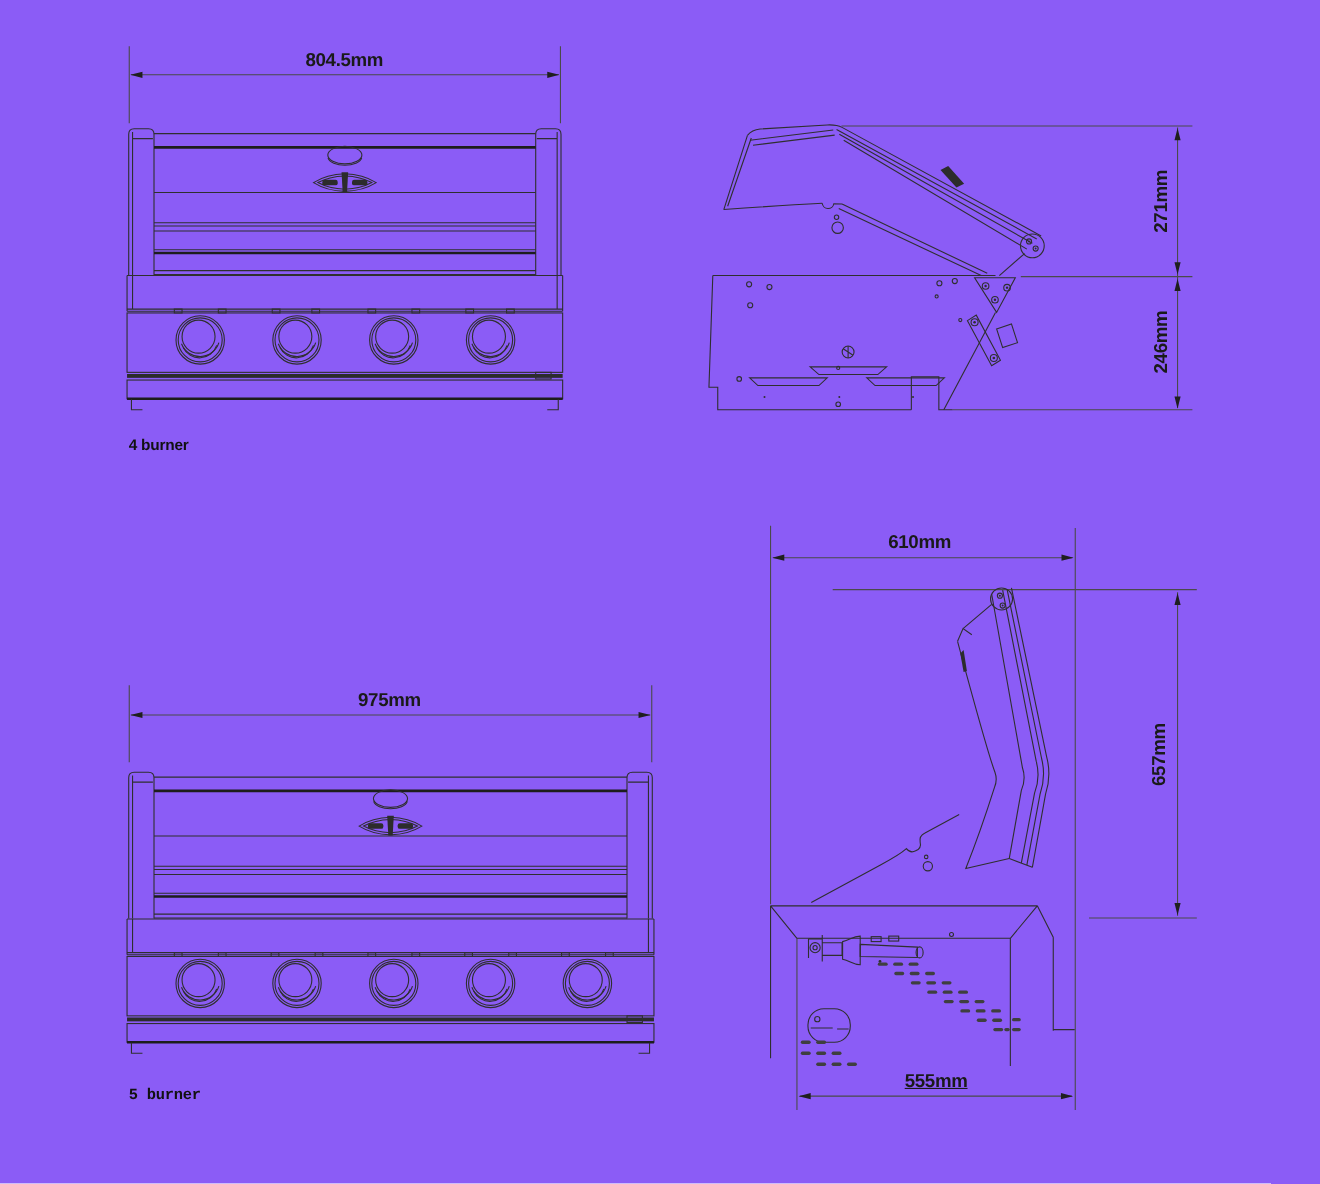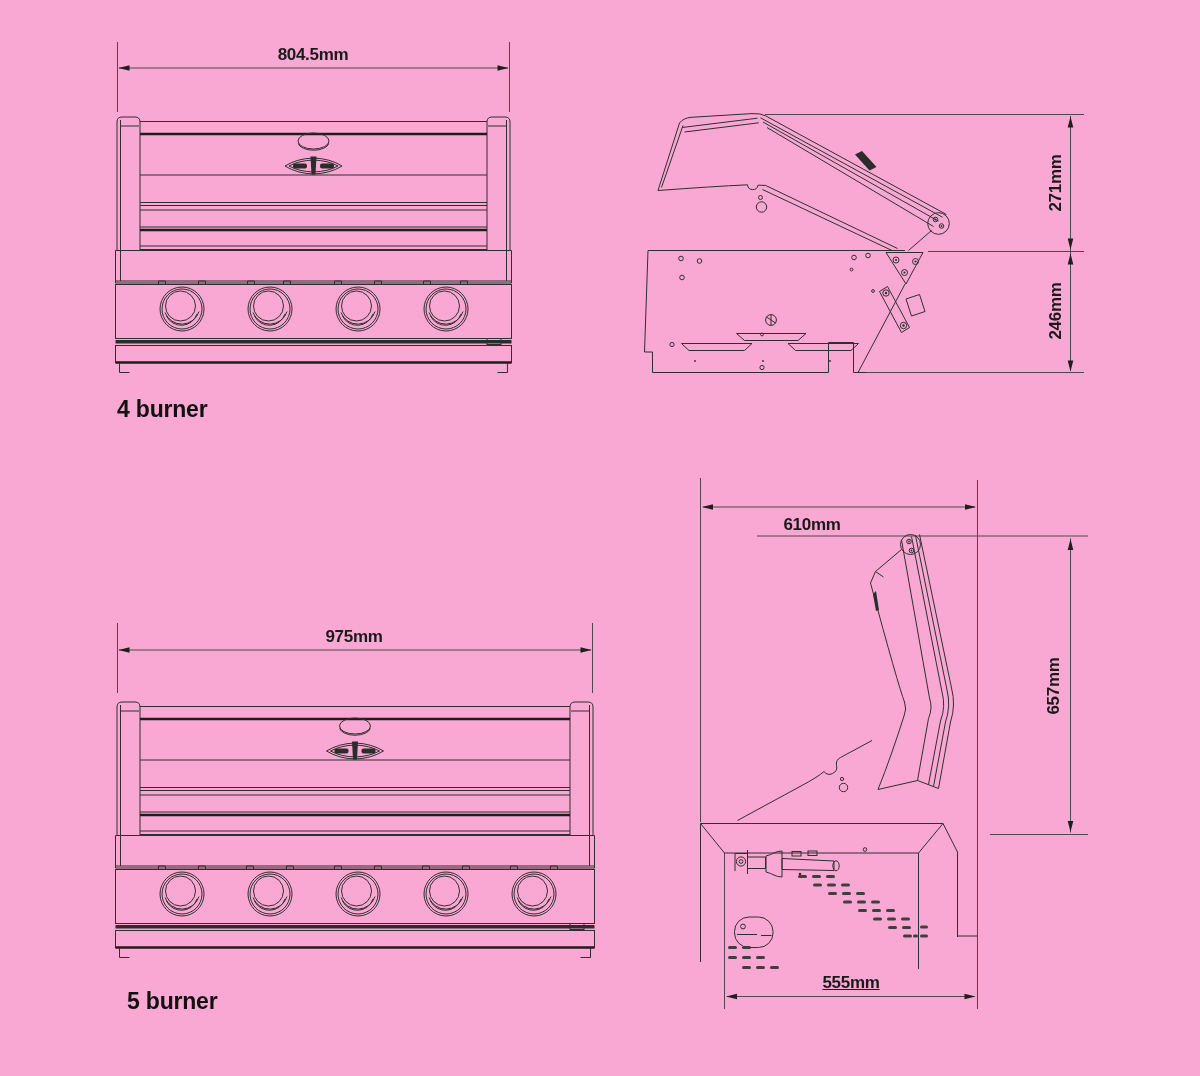--- a/index.html
+++ b/index.html
@@ -1,35 +1,35 @@
 <!DOCTYPE html>
 <html><head>
 <meta charset="utf-8">
 <style>
   html,body{margin:0;padding:0;background:#ffffff;}
   .stage{
-    position:relative;width:1200px;height:1076px;background:#f9a8d4;
+    position:relative;width:1200px;height:1076px;background:#8b5cf6;
     font-family:"Liberation Sans",sans-serif;overflow:hidden;
   }
   .stage svg{position:absolute;left:0;top:0;}
   .ln{fill:none;stroke:#2f2f2f;stroke-width:1;}
   .ln2{fill:none;stroke:#1d1d1d;stroke-width:2.4;}
   .dimln{fill:none;stroke:#4a4a4a;stroke-width:1;}
   .arr{fill:#1f1f1f;stroke:none;}
   .fillDark{fill:#2c2c2c;stroke:none;}
   .vent{fill:#3f3f3f;stroke:none;}
   .dot{fill:#2f2f2f;stroke:none;}
   .dim-label{
     position:absolute;font-weight:700;font-size:17px;color:#1a1a1a;
     letter-spacing:-0.3px;white-space:nowrap;
   }
   .dim-label.center{transform:translateX(-50%);}
   .dim-label.rot{transform:translate(-50%,-50%) rotate(-90deg);}
   .model-label{
-    position:absolute;font-weight:700;font-size:23px;color:#111111;
+    position:absolute;font-weight:700;font-size:14px;color:#111111;
     letter-spacing:-0.2px;white-space:nowrap;
   }
 </style>
 </head>
 <body>
 
 <div class="stage">
 
 <svg width="1200" height="1076" viewBox="0 0 1200 1076">
   <defs>
@@ -276,21 +276,21 @@
 <div class="dim-label center" style="left:313px;top:45px;">804.5mm</div>
 
 <div class="dim-label rot" style="left:1056px;top:183px;">271mm</div>
 
 <div class="dim-label rot" style="left:1056px;top:311px;">246mm</div>
 
 <div class="model-label" style="left:117px;top:396px;">4 burner</div>
 
 <div class="dim-label center" style="left:354px;top:627px;">975mm</div>
 
-<div class="dim-label center" style="left:812px;top:483px;margin-top:32px;">610mm</div>
+<div class="dim-label center" style="left:836px;top:483px;">610mm</div>
 
 <div class="dim-label rot" style="left:1054px;top:686px;">657mm</div>
 
 <div class="dim-label center" style="left:851px;top:973px;text-decoration:underline;">555mm</div>
 
-<div class="model-label" style="left:127px;top:988px;">5 burner</div>
+<div class="model-label" style="left:117px;top:988px;font-family:Liberation Mono, monospace;">5 burner</div>
 
 </div>
 
 </body></html>

